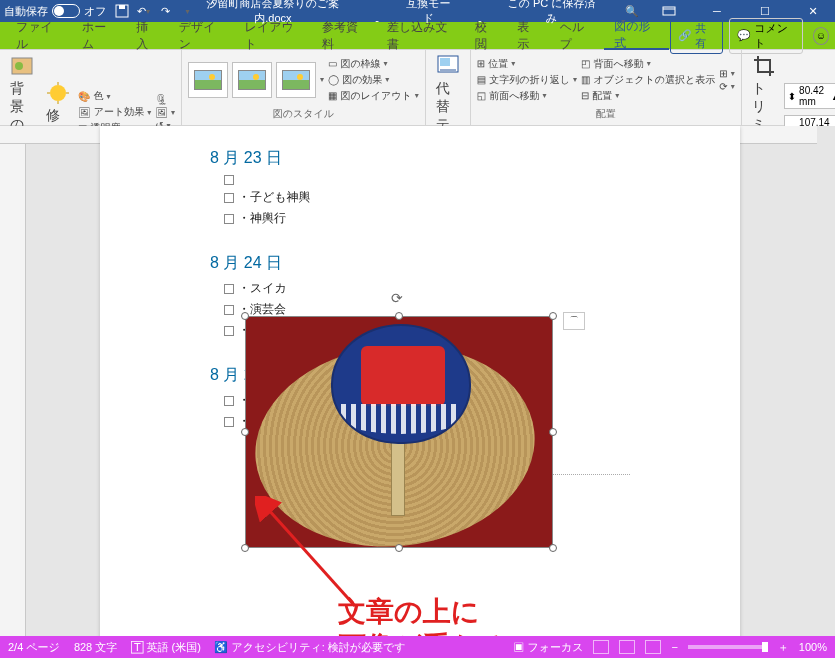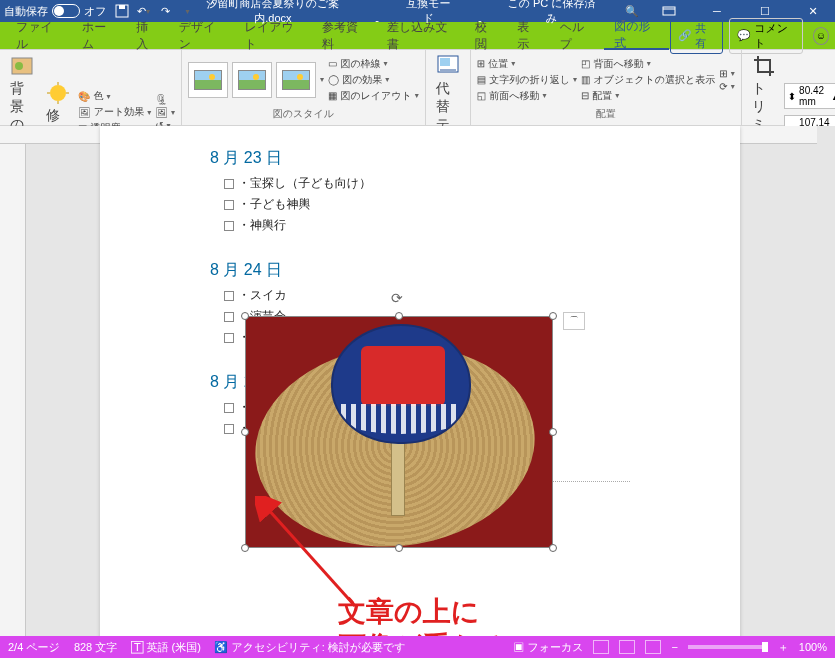--- a/index.html
+++ b/index.html
@@ -257,21 +257,20 @@
 </div>
 
 <div class="docarea">
   <div class="ruler-h"></div>
   <div class="ruler-v"></div>
 
   <div class="page">
     <div class="date-line">8 月 23 日</div>
     <div class="check-line">
         <span class="chk"></span>
-        <span>・宝探し（子ども向け）</span>
       </div>
     <div class="check-line">
         <span class="chk"></span>
         <span>・子ども神輿</span>
       </div>
     <div class="check-line">
         <span class="chk"></span>
         <span>・神輿行</span>
       </div>
     <div class="doc-line">&nbsp;</div>

